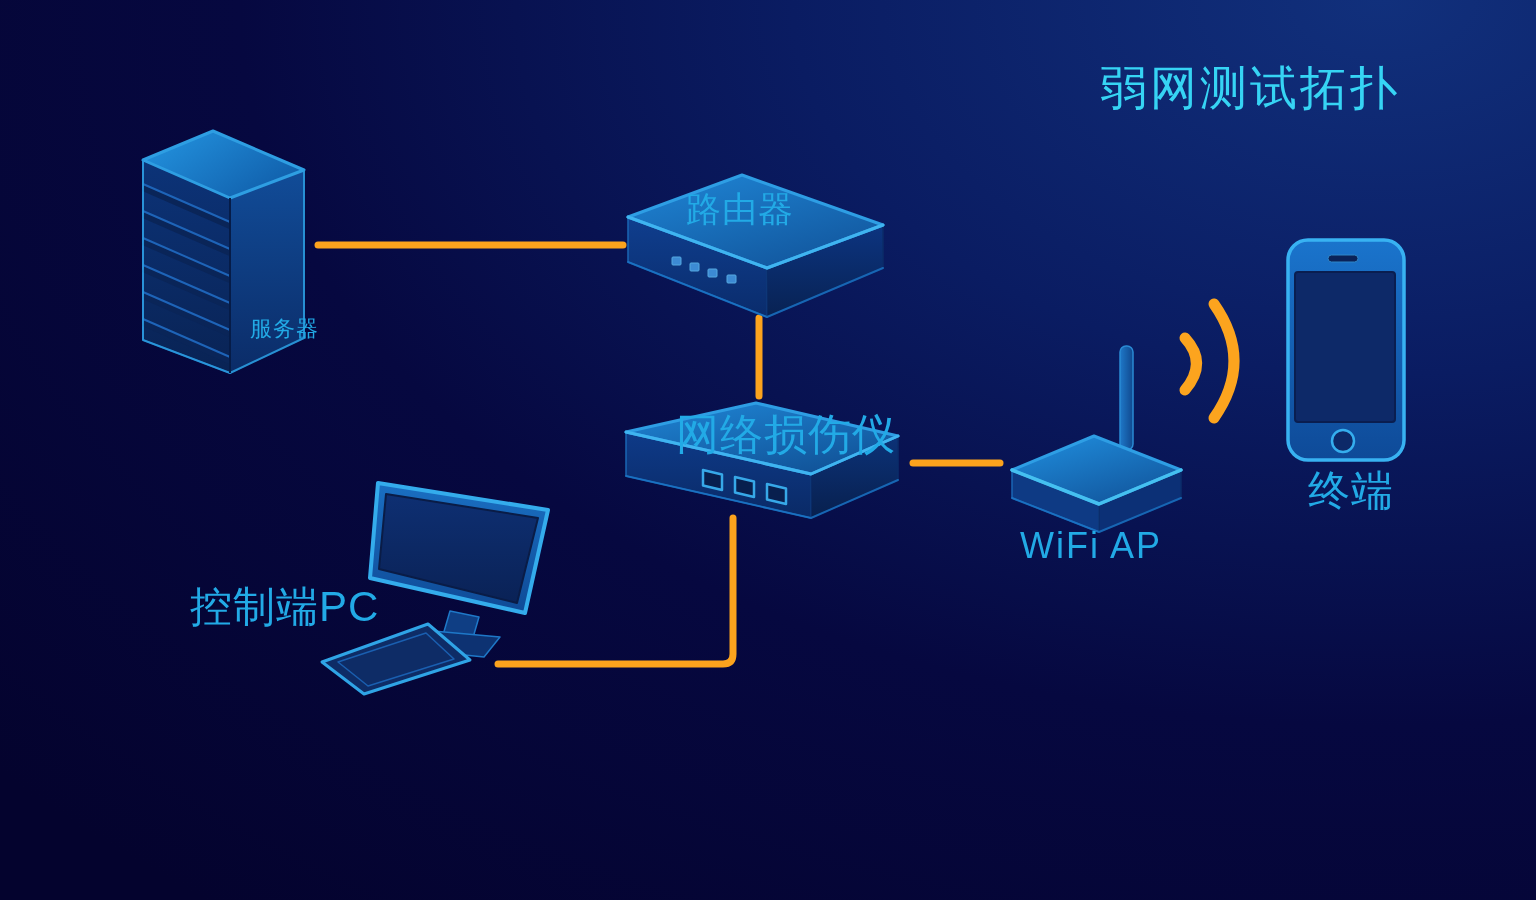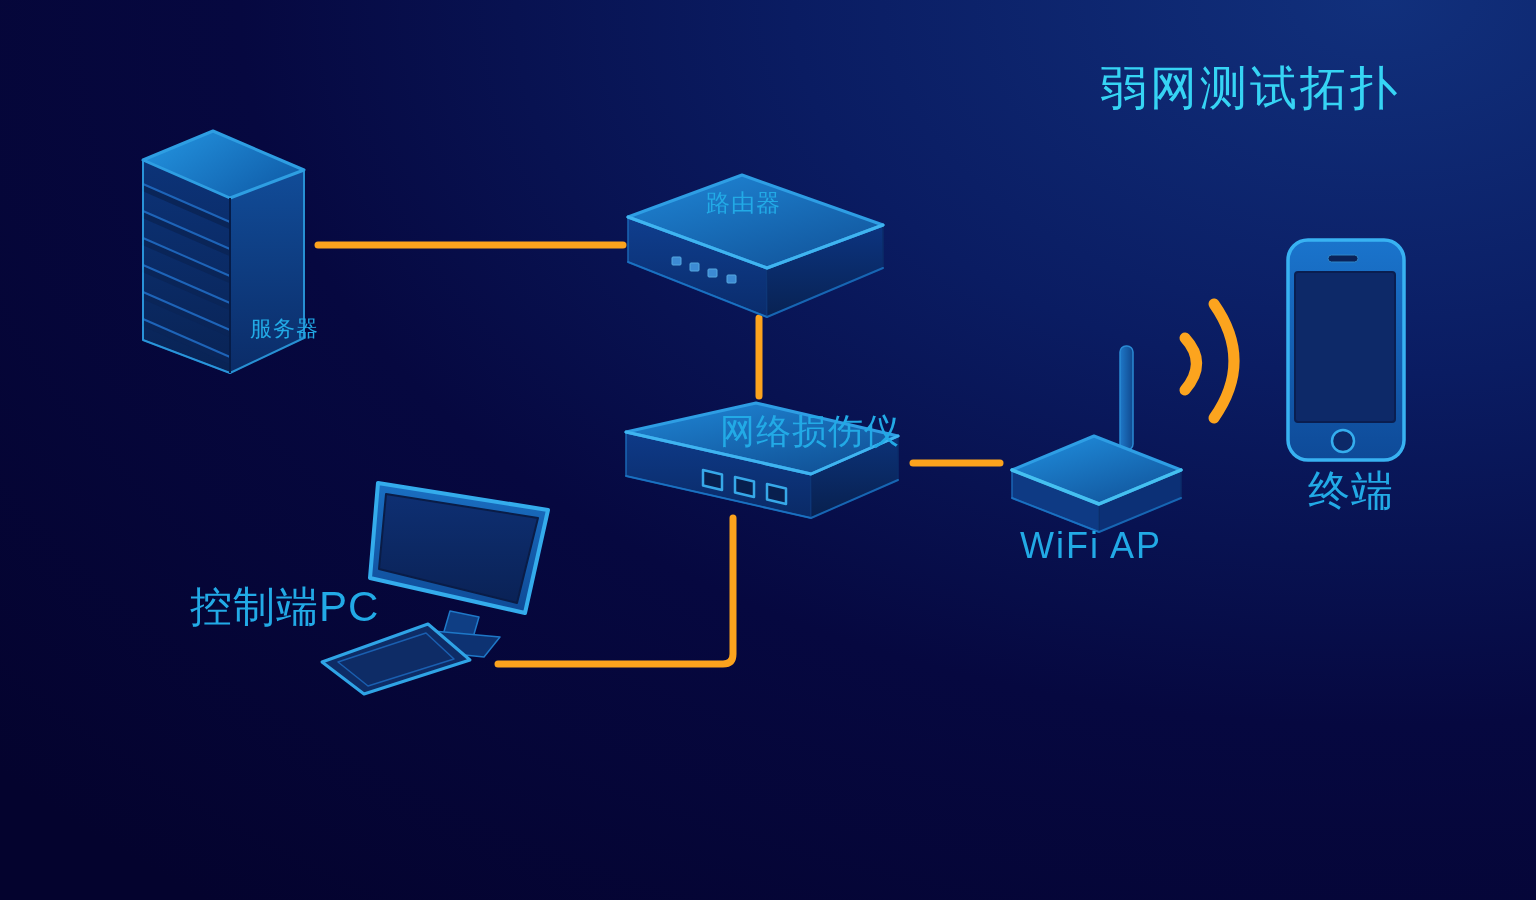--- a/index.html
+++ b/index.html
@@ -103,21 +103,21 @@
       <polyline points="8,49 147,100 263,57" fill="none" stroke="#3fb4f0" stroke-width="3" stroke-linecap="round" stroke-linejoin="round"></polyline>
       <polyline points="8,94 147,149 263,100" fill="none" stroke="#1a74c6" stroke-width="2" stroke-linecap="round" stroke-linejoin="round" opacity="0.8"></polyline>
       <g fill="#3c8ad4" stroke="#54a8e0" stroke-width="1">
         <rect x="52" y="89" width="9" height="8" rx="1"></rect>
         <rect x="70" y="95" width="9" height="8" rx="1"></rect>
         <rect x="88" y="101" width="9" height="8" rx="1"></rect>
         <rect x="107" y="107" width="9" height="8" rx="1"></rect>
       </g>
     </svg>
   </div>
-  <div class="node-label" style="left:706px;top:191px;font-size:24px;">路由器</div>
+  <div class="node-label" style="left:686px;top:191px;font-size:35px;">路由器</div>
 
   <div class="abs" style="left:616px;top:396px;">
     <svg width="288" height="140" viewBox="0 0 288 140">
       <defs>
         <linearGradient id="imTop" x1="0" y1="0" x2="0.7" y2="1">
           <stop offset="0" stop-color="#1f86d6"></stop>
             <stop offset="1" stop-color="#115398"></stop>
         </linearGradient>
         <linearGradient id="imL" x1="0" y1="0" x2="0" y2="1">
           <stop offset="0" stop-color="#0e3a88"></stop>
@@ -133,21 +133,21 @@
       <polygon points="10,36 140,7 282,40 195,78" fill="url(#imTop)" stroke="#2e9ee4" stroke-width="3" stroke-linejoin="round"></polygon>
       <polyline points="10,36 195,78 282,40" fill="none" stroke="#3fb4f0" stroke-width="3" stroke-linecap="round" stroke-linejoin="round"></polyline>
       <polyline points="10,80 195,122 282,84" fill="none" stroke="#1a74c6" stroke-width="2" stroke-linecap="round" stroke-linejoin="round" opacity="0.8"></polyline>
       <g fill="#081f4e" stroke="#37a8e8" stroke-width="2.5" stroke-linejoin="round">
         <polygon points="87,74 106,78.5 106,94 87,89.5"></polygon>
         <polygon points="119,81 138,85.5 138,101 119,96.5"></polygon>
         <polygon points="151,88 170,92.5 170,108 151,103.5"></polygon>
       </g>
     </svg>
   </div>
-  <div class="node-label" style="left:676px;top:413px;font-size:35px;margin-left:44px;">网络损伤仪</div>
+  <div class="node-label" style="left:676px;top:413px;font-size:43px;">网络损伤仪</div>
 
   <div class="abs" style="left:316px;top:470px;">
     <svg width="256" height="230" viewBox="0 0 256 230">
       <defs>
         <linearGradient id="pcFrame" x1="0" y1="0" x2="0" y2="1">
           <stop offset="0" stop-color="#1a6fc2"></stop>
             <stop offset="1" stop-color="#0f4a96"></stop>
         </linearGradient>
         <linearGradient id="pcScr" x1="0" y1="0" x2="0" y2="1">
           <stop offset="0" stop-color="#0e2f72"></stop>

